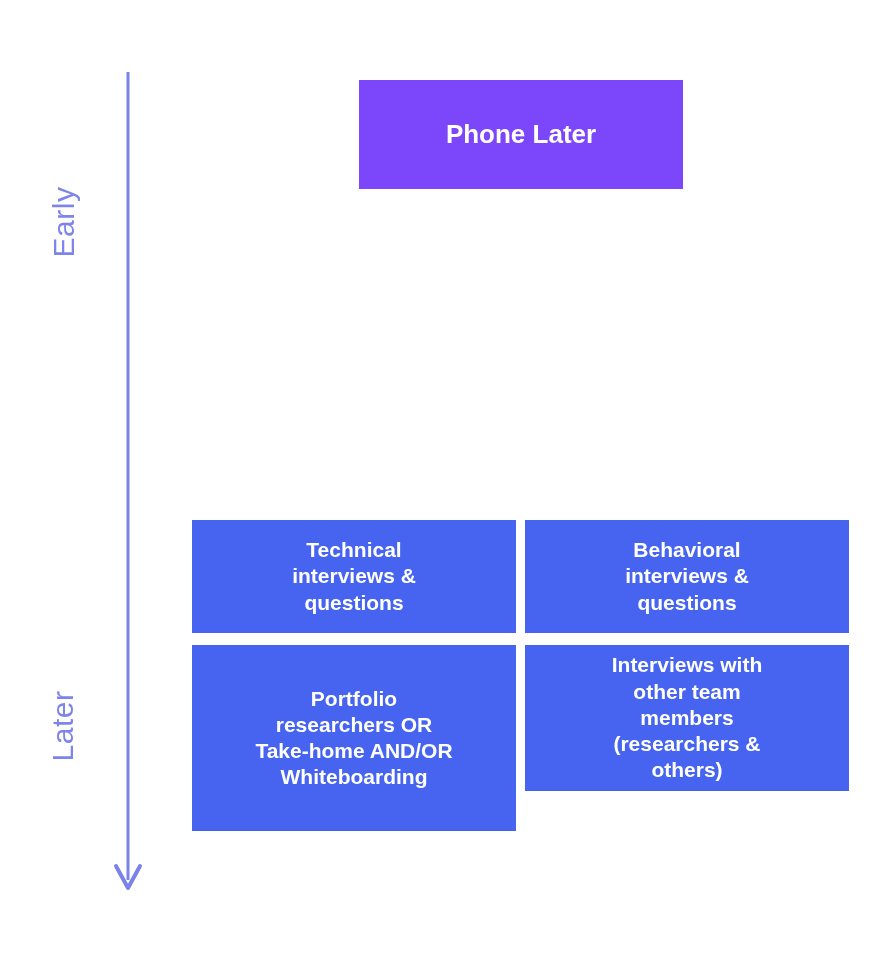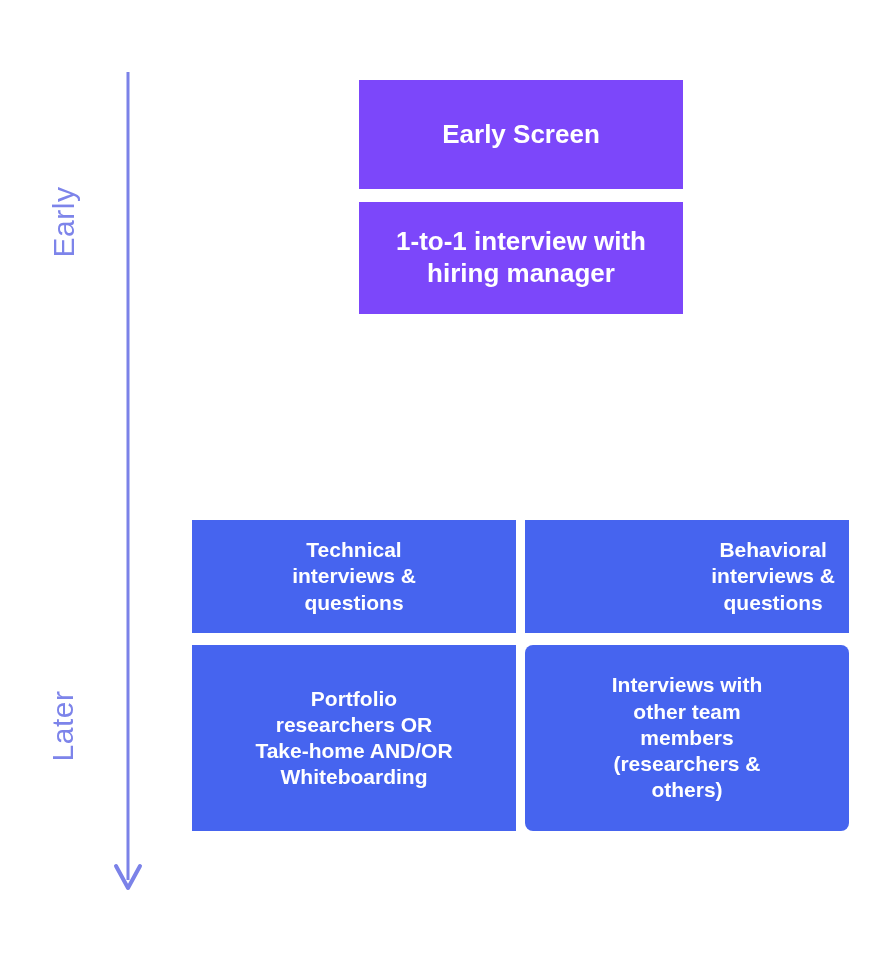--- a/index.html
+++ b/index.html
@@ -54,46 +54,42 @@
     line-height: 1.22;
   }
   .box.later-stage {
     background: #4664ef;
     font-size: 21px;
     line-height: 1.25;
   }
   .pos-phone     { left: 359px; top:  80px; width: 324px; height: 109px; }
   .pos-oneonone  { left: 359px; top: 202px; width: 324px; height: 112px; }
   .pos-technical { left: 192px; top: 520px; width: 324px; height: 113px; }
-  .pos-behavioral{ left: 525px; top: 520px; width: 324px; height: 113px; justify-content: flex-end; }
+  .pos-behavioral{ left: 525px; top: 520px; width: 324px; height: 113px; }
   .pos-portfolio { left: 192px; top: 645px; width: 324px; height: 186px; }
-  .pos-team      { left: 525px; top: 645px; width: 324px; height: 186px; border-radius: 8px; }
+  .pos-team      { left: 525px; top: 645px; width: 324px; height: 146px; }
 </style>
 </head>
 <body>
 
 <div class="canvas">
 
   <svg class="arrow-svg" width="882" height="976" viewBox="0 0 882 976">
     <line x1="128" y1="72" x2="128" y2="880" stroke="#7b82e8" stroke-width="3"></line>
     <path d="M116 866 L128 888 L140 866" fill="none" stroke="#7b82e8" stroke-width="4" stroke-linecap="round" stroke-linejoin="round"></path>
   </svg>
 
   <div class="axis-label early">Early</div>
 
   <div class="axis-label later">Later</div>
 
   <div class="box early-stage pos-phone">
-    <span class="box-label">Early Screen</span>
+    <span class="box-label">Phone Later</span>
   </div>
 
-  <div class="box early-stage pos-oneonone">
-    <span class="box-label">1-to-1 interview with
-hiring manager</span>
-  </div>
 
   <div class="box later-stage pos-technical">
     <span class="box-label">Technical
 interviews &amp;
 questions</span>
   </div>
 
   <div class="box later-stage pos-behavioral">
     <span class="box-label">Behavioral
 interviews &amp;

